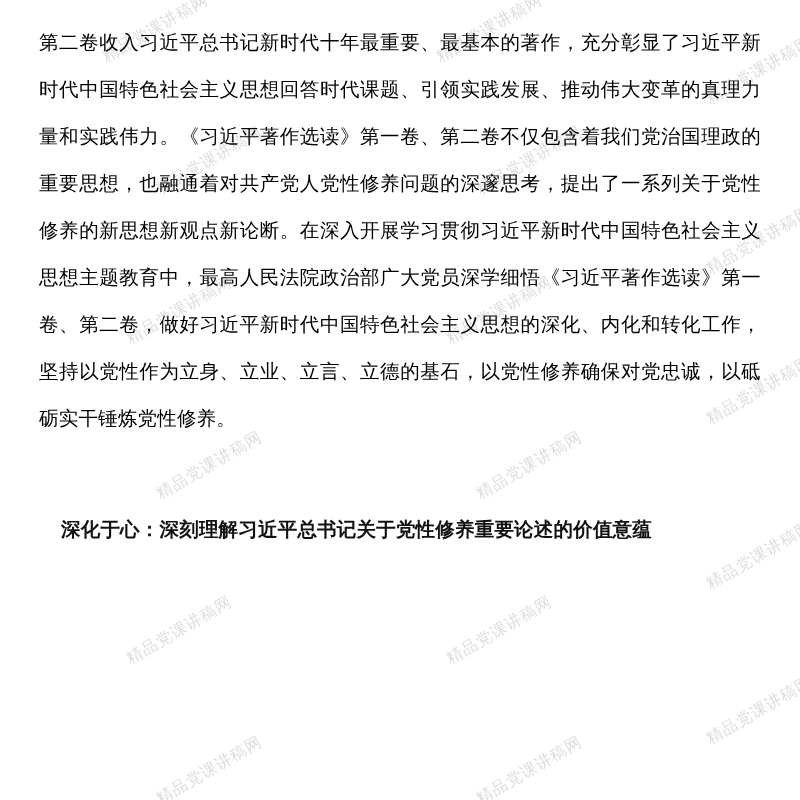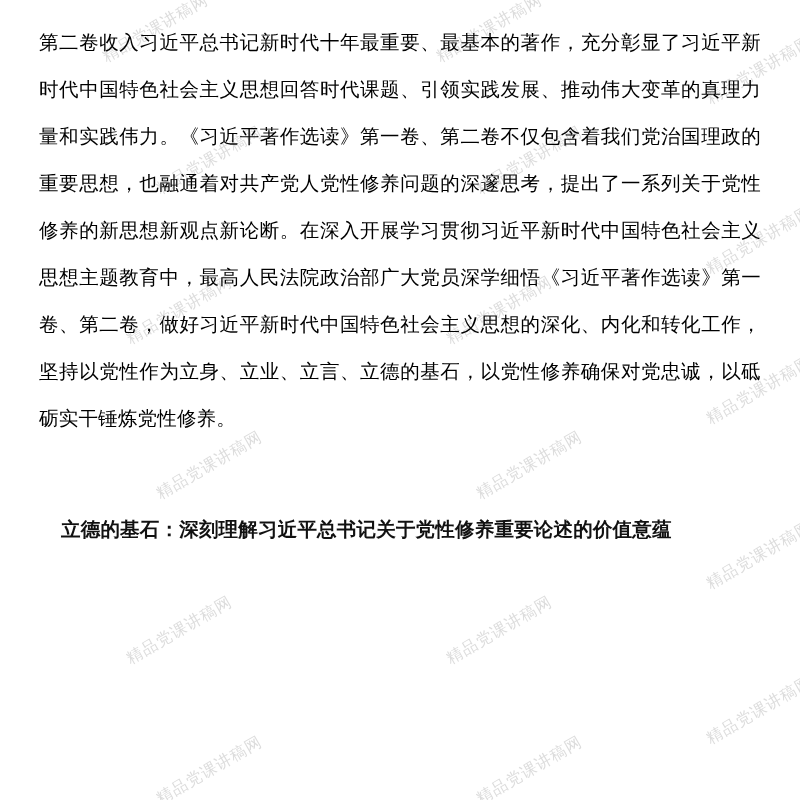--- a/index.html
+++ b/index.html
@@ -98,19 +98,19 @@
       <div class="wm" style="left: 150px; top: 760px;">精品党课讲稿网</div>
       <div class="wm" style="left: 470px; top: 760px;">精品党课讲稿网</div>
     </div>
 
   <div class="doc-body">
 
     <p class="para">第二卷收入习近平总书记新时代十年最重要、最基本的著作，充分彰显了习近平新时代中国特色社会主义思想回答时代课题、引领实践发展、推动伟大变革的真理力量和实践伟力。《习近平著作选读》第一卷、第二卷不仅包含着我们党治国理政的重要思想，也融通着对共产党人党性修养问题的深邃思考，提出了一系列关于党性修养的新思想新观点新论断。在深入开展学习贯彻习近平新时代中国特色社会主义思想主题教育中，最高人民法院政治部广大党员深学细悟《习近平著作选读》第一卷、第二卷，做好习近平新时代中国特色社会主义思想的深化、内化和转化工作，坚持以党性作为立身、立业、立言、立德的基石，以党性修养确保对党忠诚，以砥砺实干锤炼党性修养。</p>
 
     <div class="spacer-lg"></div>
 
-    <h2 class="section-heading">立德的基石：深刻理解习近平总书记关于党性修养重要论述的价值意蕴</h2>
+    <h2 class="section-heading">深化于心：深刻理解习近平总书记关于党性修养重要论述的价值意蕴</h2>
 
     <div class="spacer-sm"></div>
 
 
   </div>
 </div>
 
 </body></html>

